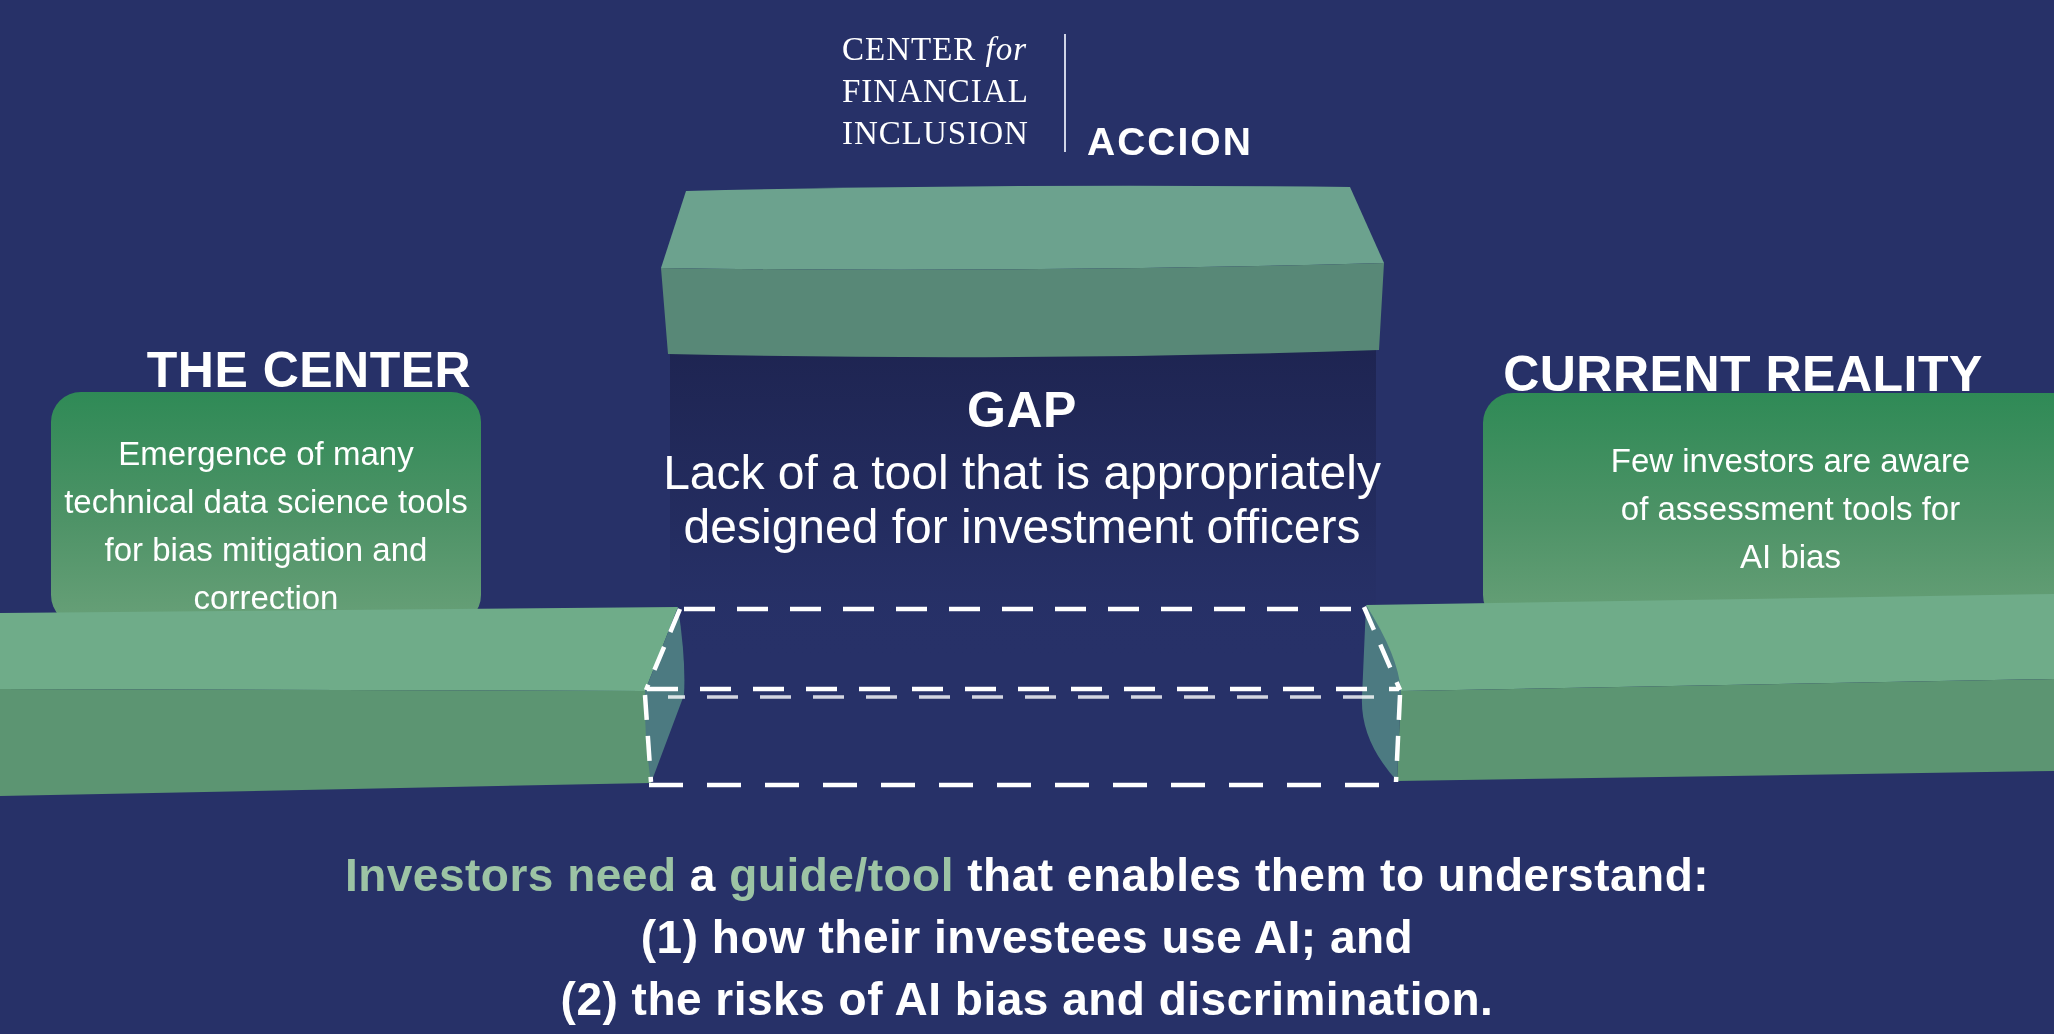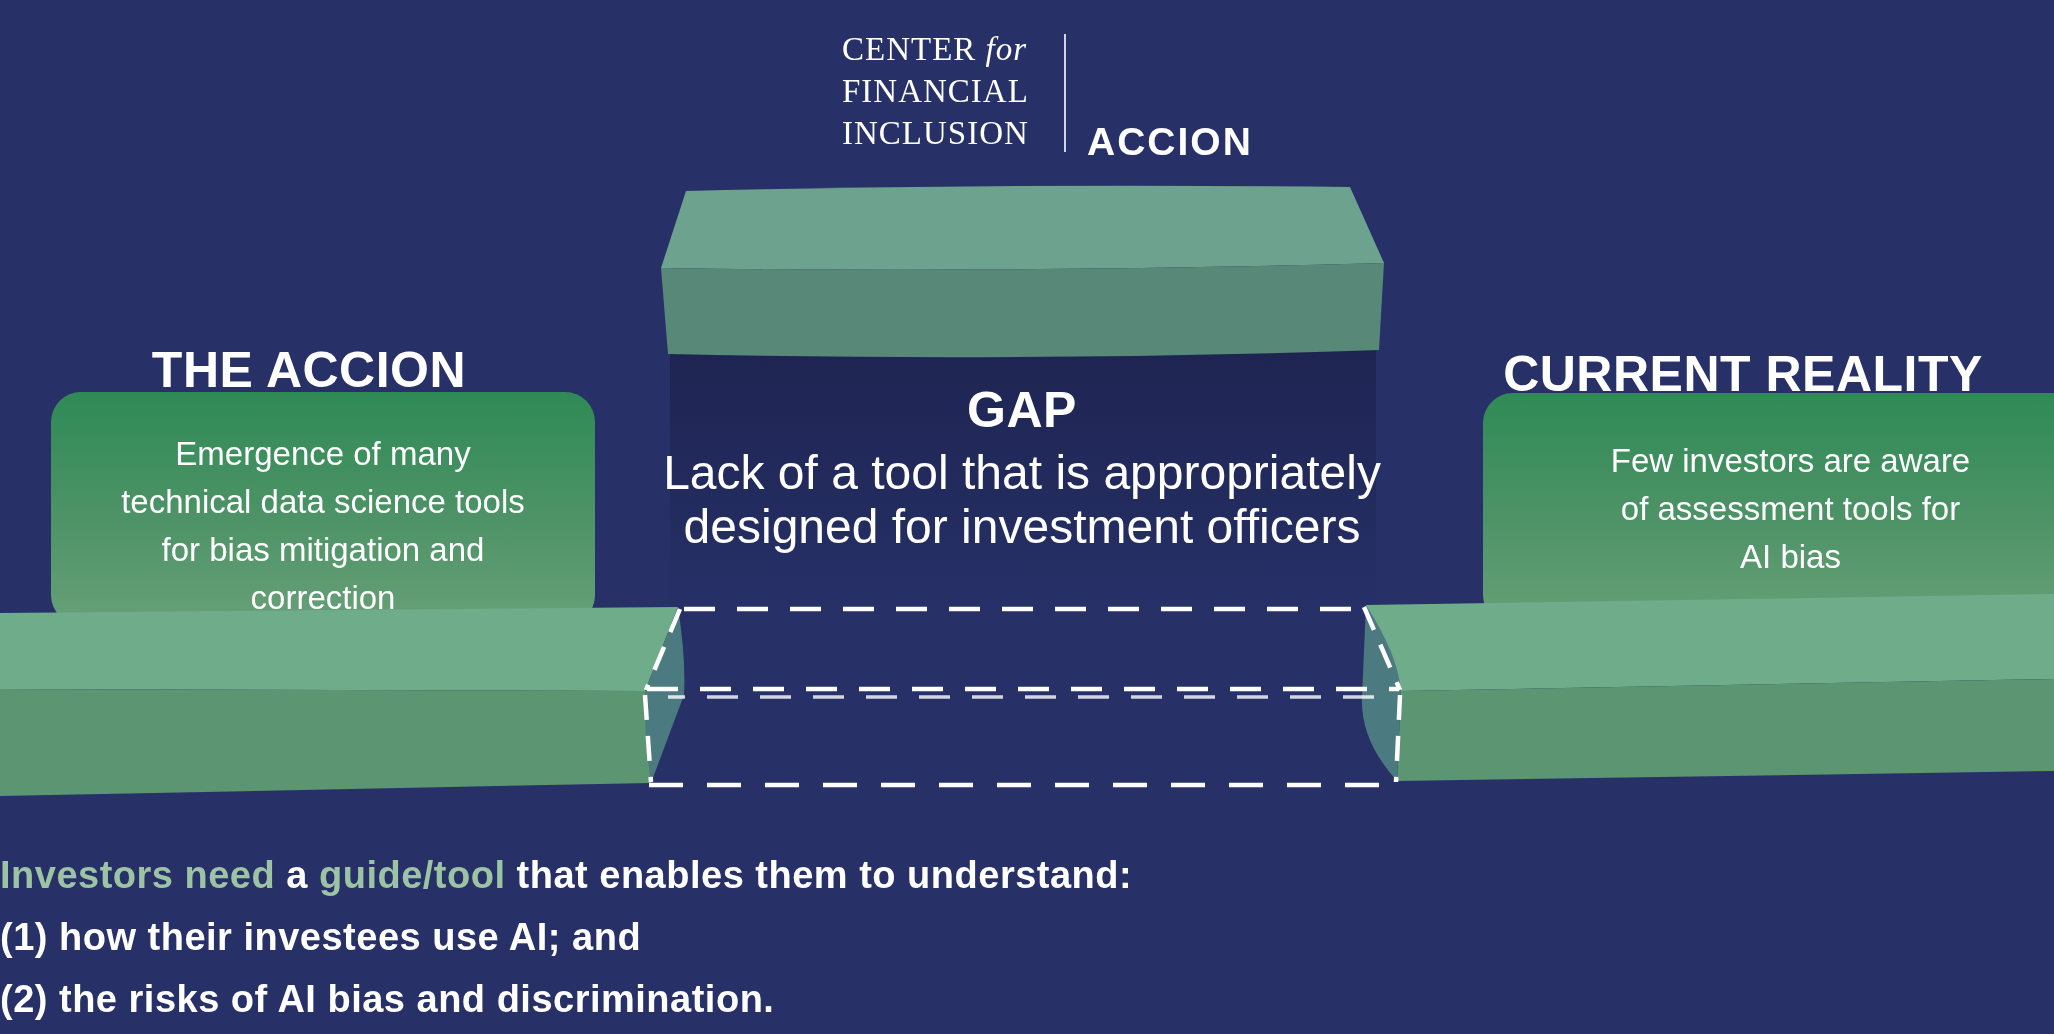--- a/index.html
+++ b/index.html
@@ -29,52 +29,52 @@
   }
   #trend-heading{left:51px;width:516px;top:341px;}
   #reality-heading{left:1463px;width:560px;top:345px;}
   #gap-heading{left:672px;width:700px;top:381px;z-index:3;}
   
   .green-box{
     position:absolute;z-index:1;border-radius:30px;
     background:linear-gradient(to bottom,#2F8A56 0%,#4E9367 55%,#68A078 100%);
     color:#ffffff;text-align:center;
   }
-  #trend-box{left:51px;top:392px;width:544px;height:233px;padding-top:38px;box-sizing:border-box;}
+  #trend-box{left:51px;top:392px;width:430px;height:233px;padding-top:38px;box-sizing:border-box;}
   #reality-box{left:1483px;top:393px;width:615px;height:232px;padding-top:44px;box-sizing:border-box;}
   .box-body{font-size:33px;line-height:48px;font-weight:400;}
   
   #gap-sub{
     position:absolute;left:622px;top:446px;width:800px;z-index:3;
     color:#ffffff;font-size:48px;line-height:54px;text-align:center;
   }
   
   #footer-text{
     position:absolute;left:0;top:844px;width:2054px;z-index:3;
-    color:#ffffff;font-size:38px;line-height:62px;font-weight:bold;
-    letter-spacing:0.5px;
+    color:#ffffff;font-size:46px;line-height:62px;font-weight:bold;
+    text-align:center;letter-spacing:0.5px;
   }
   #footer-text .hl{color:#9CC3A4;}
   
   #scene{position:absolute;left:0;top:0;z-index:2;}
 </style>
 </head>
 <body>
 
 <div id="canvas">
 
   <div class="logo-text">
     <div><span>CENTER</span> <span class="for">for</span></div>
     <div>FINANCIAL</div>
     <div>INCLUSION</div>
   </div>
   <div class="logo-divider"></div>
   <div class="logo-accion">ACCION</div>
 
-  <div id="trend-heading" class="panel-heading">THE ACCION</div>
+  <div id="trend-heading" class="panel-heading">THE CENTER</div>
   <div id="reality-heading" class="panel-heading">CURRENT REALITY</div>
 
   <div id="trend-box" class="green-box">
     <div class="box-body">Emergence of many<br>technical data science tools<br>for bias mitigation and<br>correction</div>
   </div>
   <div id="reality-box" class="green-box">
     <div class="box-body">Few investors are aware<br>of assessment tools for<br>AI bias</div>
   </div>
 
   <svg id="scene" width="2054" height="1034" viewBox="0 0 2054 1034">

